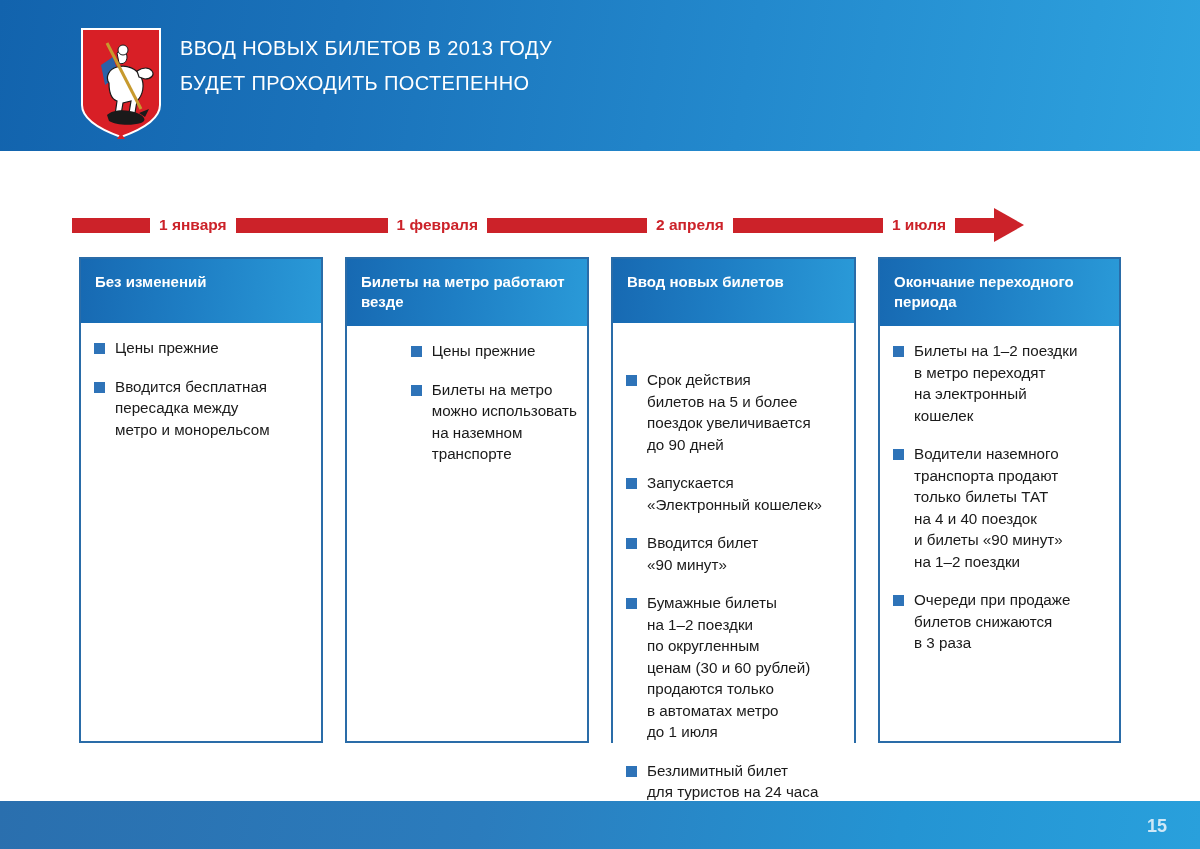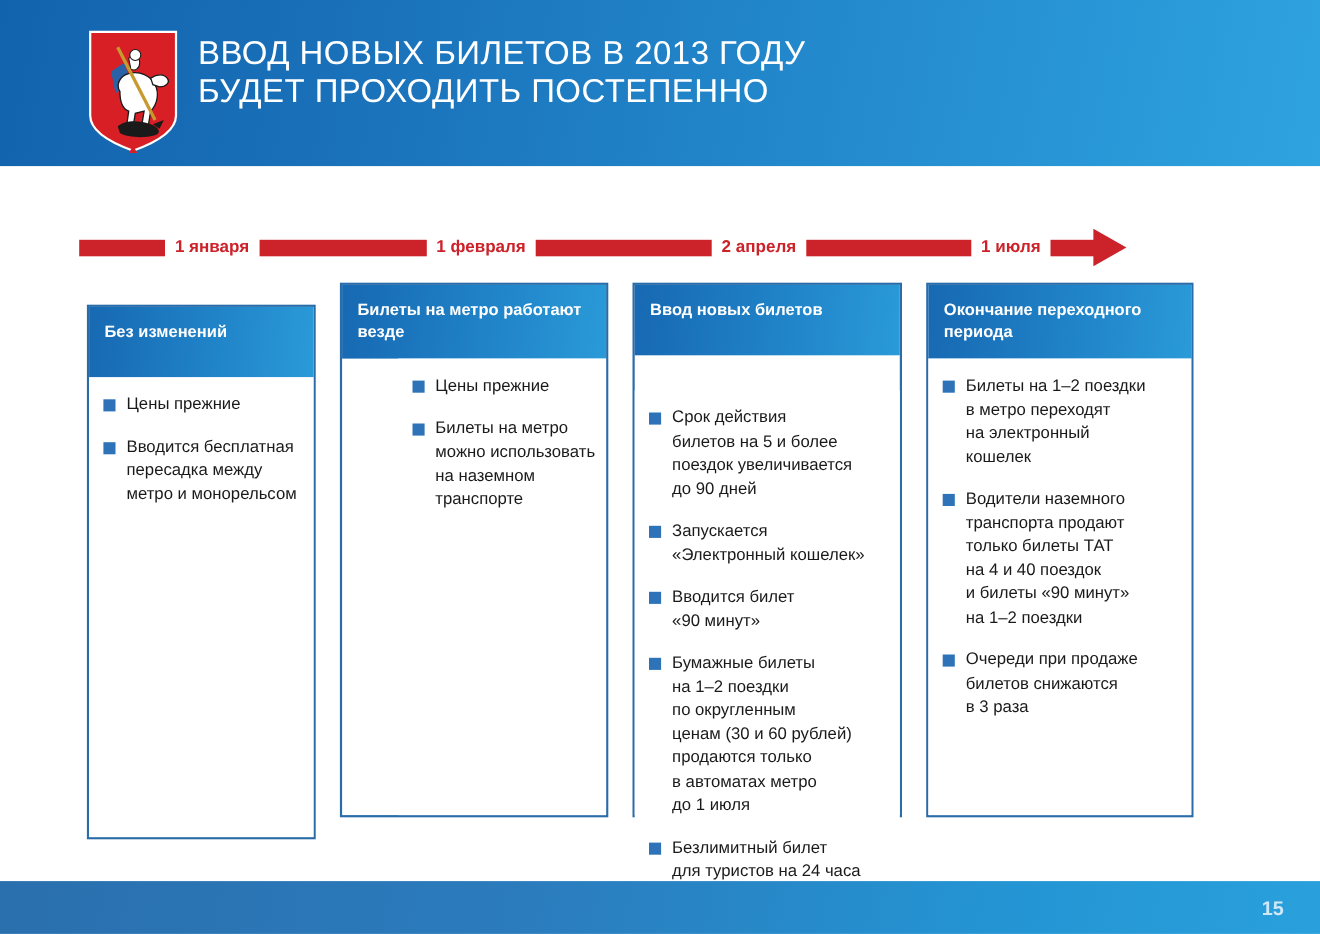--- a/index.html
+++ b/index.html
@@ -18,21 +18,21 @@
     background:linear-gradient(100deg,#1263ad 0%,#1a72ba 28%,#2389cd 62%,#2ea3df 100%);
   }
   .emblem {
     position:absolute; left:79px; top:27px; width:84px; height:112px;
   }
   .emblem svg { display:block; width:84px; height:112px; }
 
   .header-title {
     position:absolute; left:180px; top:31px; width:830px;
     color:#ffffff;
-    font-size:30px;
+    font-size:20px;
     font-weight:400;
     letter-spacing:0.4px;
     line-height:35px;
     text-transform:uppercase;
     font-stretch:condensed;
   }
   .header-title .tline { display:block; white-space:nowrap; }
 
   
   .timeline {
@@ -62,21 +62,21 @@
     position:absolute; left:79px; top:257px; width:1042px; height:486px;
     display:flex; gap:22px;
   }
   .card {
     background:#ffffff;
     border:2px solid #2a6ca8;
     display:flex; flex-direction:column;
     flex:0 0 auto;
     height:486px;
   }
-  .card.c0 { width:208px;margin-top:20px; }
+  .card.c0 { width:244px; }
   .card.c1 { width:244px;align-items:flex-end; }
   .card.c2 { width:245px;gap:32px; }
   .card.c3 { width:243px; }
 
   .card-head {
     background:linear-gradient(95deg,#1769b2 0%,#1e7ec4 45%,#2a9ad8 100%);
     color:#ffffff;
     font-size:15px;
     font-weight:700;
     line-height:20px;

